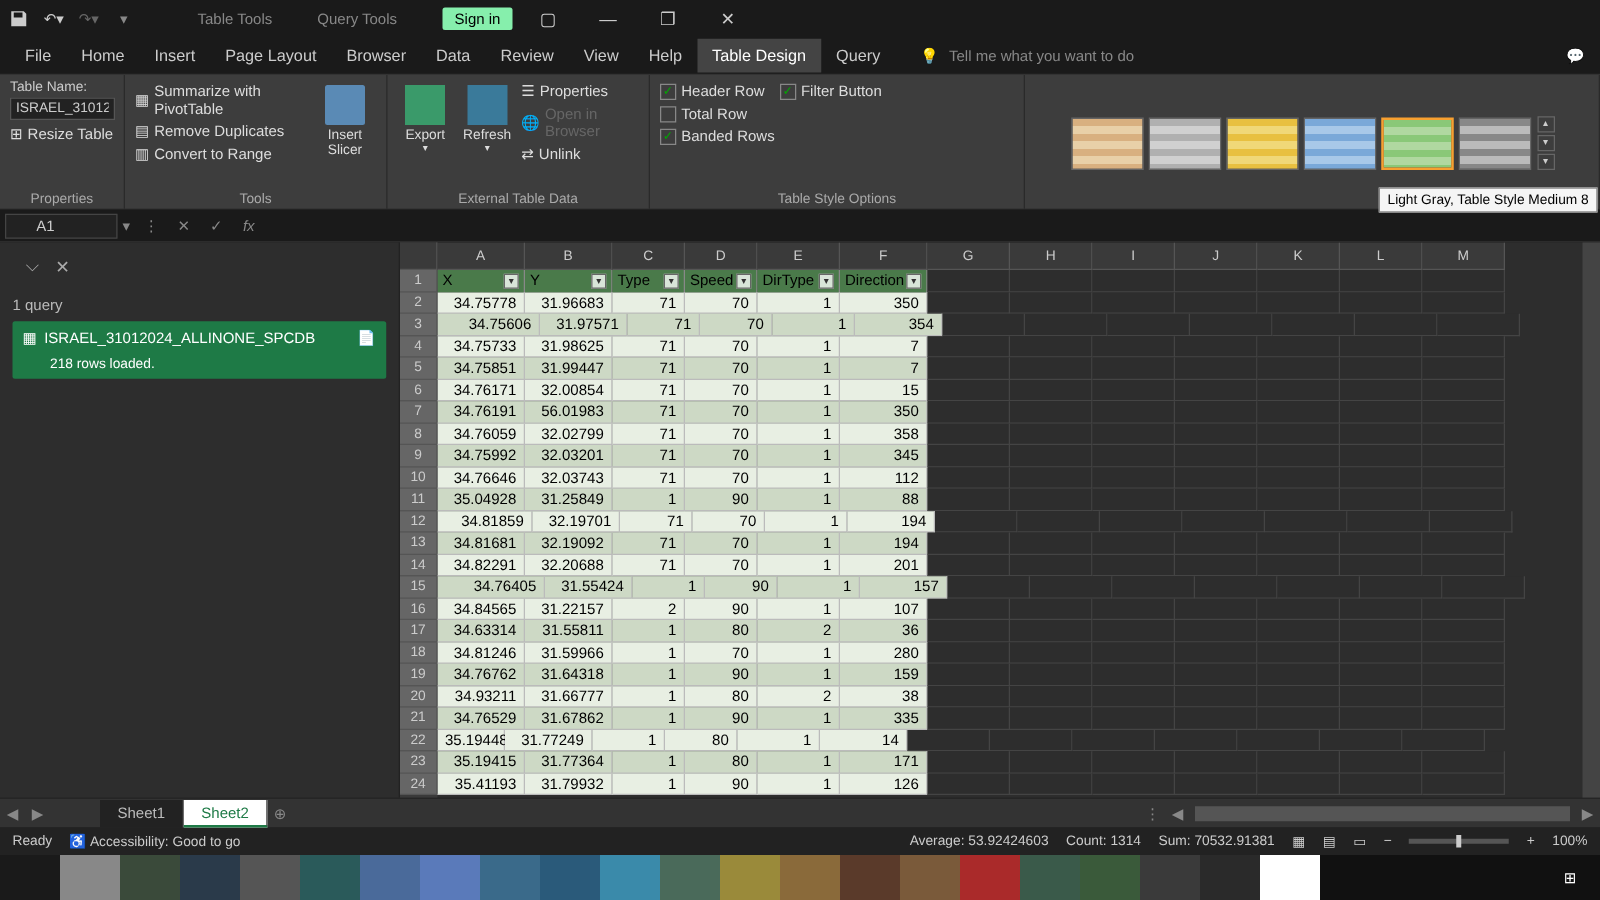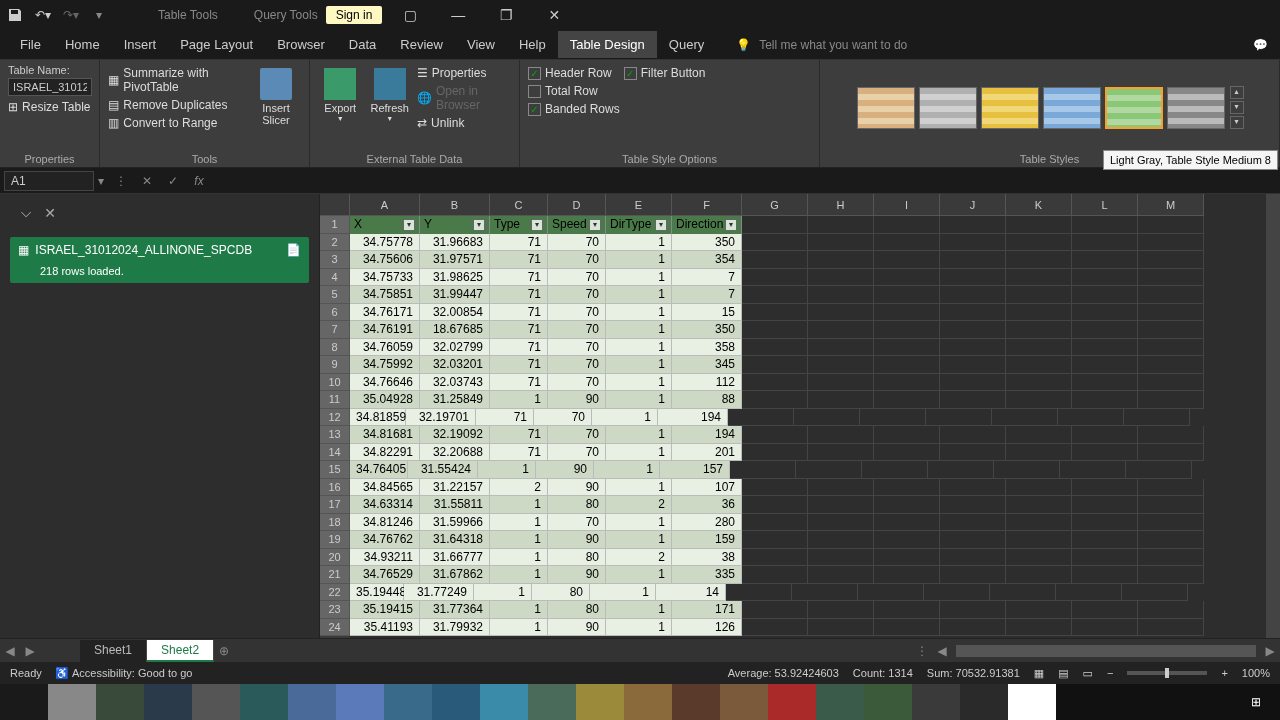--- a/index.html
+++ b/index.html
@@ -4,38 +4,38 @@
 <style>
 * { margin: 0; padding: 0; box-sizing: border-box; font-family: 'Segoe UI', sans-serif; }
 body { background: #1a1a1a; color: #ccc; font-size: 12px; overflow: hidden; width: 1280px; height: 720px; }
 .titlebar { height: 30px; background: #1a1a1a; display: flex; align-items: center; padding: 0 4px; }
 .qat { display: flex; align-items: center; gap: 6px; }
 .qat-btn { width: 22px; height: 22px; display: flex; align-items: center; justify-content: center; color: #ccc; }
 .title-center { flex: 1; text-align: center; color: #ddd; font-size: 12px; }
 .contextual-tabs { display: flex; gap: 20px; margin-left: 40px; color: #888; }
 .contextual-tabs span { padding: 4px 8px; }
 .title-right { display: flex; align-items: center; gap: 8px; }
-.signin { background: #fef9c3; color: #000; padding: 2px 10px; border-radius: 2px; font-size: 12px; }
+.signin { background: #86efac; color: #000; padding: 2px 10px; border-radius: 2px; font-size: 12px; margin-left: 28px; }
 .window-btn { width: 40px; height: 28px; display: flex; align-items: center; justify-content: center; color: #ccc; font-size: 14px; }
 .menubar { height: 30px; background: #1a1a1a; display: flex; align-items: center; padding-left: 8px; border-bottom: 1px solid #333; }
 .menu-item { padding: 6px 12px; color: #ccc; font-size: 13px; }
 .menu-item.active { background: #444; color: #fff; }
 .tellme { display: flex; align-items: center; gap: 8px; margin-left: 20px; color: #888; }
 .ribbon { height: 108px; background: #3d3d3d; display: flex; border-bottom: 1px solid #222; position: relative; }
 .ribbon-group { border-right: 1px solid #2a2a2a; padding: 4px 8px 2px 8px; display: flex; flex-direction: column; }
 .ribbon-group-body { flex: 1; display: flex; align-items: flex-start; gap: 4px; }
 .ribbon-group-label { text-align: center; font-size: 11px; color: #aaa; padding-top: 2px; }
 .ribbon-input { background: #222; border: 1px solid #555; color: #ccc; padding: 2px 4px; width: 84px; font-size: 11px; }
 .ribbon-btn-row { display: flex; align-items: center; gap: 4px; padding: 2px 0; font-size: 12px; color: #ddd; }
 .ribbon-big-btn { display: flex; flex-direction: column; align-items: center; justify-content: center; width: 50px; padding: 4px; color: #ddd; font-size: 11px; text-align: center; }
 .ribbon-big-btn .icon { width: 32px; height: 32px; margin-bottom: 2px; }
 .chk { width: 13px; height: 13px; border: 1px solid #888; display: inline-flex; align-items: center; justify-content: center; font-size: 10px; color: #0a0; }
 .style-swatch { width: 58px; height: 42px; border: 1px solid #666; display: inline-block; margin: 1px; }
 .formulabar { height: 26px; background: #1a1a1a; display: flex; align-items: center; border-bottom: 1px solid #333; }
-.namebox { width: 90px; background: #222; border: 1px solid #444; color: #ccc; padding: 2px 6px; margin-left: 4px; font-size: 12px; }
+.namebox { width: 90px; background: #222; border: 1px solid #444; color: #ccc; padding: 2px 24px; margin-left: 4px; font-size: 12px; }
 .fb-btn { width: 26px; text-align: center; color: #888; }
 .main { display: flex; height: 444px; }
 .queries-pane { width: 320px; background: #2d2d2d; border-right: 1px solid #222; display: flex; flex-direction: column; }
 .queries-header { display: flex; align-items: center; padding: 10px 14px; }
 .queries-title { font-size: 18px; color: #ddd; flex: 1; }
 .queries-header-btn { width: 24px; text-align: center; color: #aaa; font-size: 14px; }
 .queries-body { padding: 6px 10px; }
 .query-count { font-size: 12px; color: #bbb; margin-bottom: 6px; }
 .query-item { background: #1e7a46; color: #fff; padding: 6px 8px; border-radius: 2px; }
 .query-item-name { display: flex; align-items: center; gap: 6px; font-size: 12px; }
@@ -212,21 +212,20 @@
       <div class="style-swatch" style="background:repeating-linear-gradient(#e8c040,#e8c040 6px,#f0d878 6px,#f0d878 12px)"></div>
       <div class="style-swatch" style="background:repeating-linear-gradient(#7aa8d8,#7aa8d8 6px,#a8c8e8 6px,#a8c8e8 12px)"></div>
       <div class="style-swatch" style="background:repeating-linear-gradient(#8ac878,#8ac878 6px,#b0d8a0 6px,#b0d8a0 12px);border:2px solid #f7a030"></div>
       <div class="style-swatch" style="background:repeating-linear-gradient(#888,#888 6px,#bbb 6px,#bbb 12px)"></div>
       <div style="display:flex;flex-direction:column;gap:2px;margin-left:2px">
         <span style="border:1px solid #666;width:14px;height:13px;text-align:center;font-size:8px">▴</span>
         <span style="border:1px solid #666;width:14px;height:13px;text-align:center;font-size:8px">▾</span>
         <span style="border:1px solid #666;width:14px;height:13px;text-align:center;font-size:8px">▾</span>
       </div>
     </div>
-    <div class="ribbon-group-label">Table Styles</div>
   </div>
   <span class="collapse-ribbon">⌃</span>
 </div>
 
 <div class="tooltip">Light Gray, Table Style Medium 8</div>
 
 <div class="formulabar">
   <input class="namebox" value="A1" style="">
   <span style="color:#888;padding:0 4px">▾</span>
   <span class="fb-btn">⋮</span>
@@ -236,20 +235,21 @@
   <div style="flex:1"></div>
 </div>
 
 <div class="main">
   <div class="queries-pane">
     <div class="queries-header">
       <div class="queries-header-btn">⌵</div>
       <div class="queries-header-btn">✕</div>
     </div>
     <div class="queries-body">
+      <div class="query-count">1 query</div>
       <div class="query-item">
         <div class="query-item-name">
             <span>▦</span>
             <span>ISRAEL_31012024_ALLINONE_SPCDB</span>
             <span style="flex:1"></span>
             <span>📄</span>
           </div>
         <div class="query-item-status">218 rows loaded.</div>
       </div>
     </div>
@@ -341,21 +341,21 @@
             <div class="cell" style="width: 70px;">350</div>
             <div class="empty-cell" style="width: 66px;"></div>
             <div class="empty-cell" style="width: 66px;"></div>
             <div class="empty-cell" style="width: 66px;"></div>
             <div class="empty-cell" style="width: 66px;"></div>
             <div class="empty-cell" style="width: 66px;"></div>
             <div class="empty-cell" style="width: 66px;"></div>
             <div class="empty-cell" style="width: 66px;"></div>
           </div>
           <div class="data-row even">
-            <div class="cell" style="width: 70px;">34.75606</div>
+            <div class="cell" style="width: 82px;">34.75606</div>
             <div class="cell" style="width: 70px;">31.97571</div>
             <div class="cell" style="width: 58px;">71</div>
             <div class="cell" style="width: 58px;">70</div>
             <div class="cell" style="width: 66px;">1</div>
             <div class="cell" style="width: 70px;">354</div>
             <div class="empty-cell" style="width: 66px;"></div>
             <div class="empty-cell" style="width: 66px;"></div>
             <div class="empty-cell" style="width: 66px;"></div>
             <div class="empty-cell" style="width: 66px;"></div>
             <div class="empty-cell" style="width: 66px;"></div>
@@ -402,21 +402,21 @@
             <div class="empty-cell" style="width: 66px;"></div>
             <div class="empty-cell" style="width: 66px;"></div>
             <div class="empty-cell" style="width: 66px;"></div>
             <div class="empty-cell" style="width: 66px;"></div>
             <div class="empty-cell" style="width: 66px;"></div>
             <div class="empty-cell" style="width: 66px;"></div>
             <div class="empty-cell" style="width: 66px;"></div>
           </div>
           <div class="data-row even">
             <div class="cell" style="width: 70px;">34.76191</div>
-            <div class="cell" style="width: 70px;">18.67685</div>
+            <div class="cell" style="width: 70px;">56.01983</div>
             <div class="cell" style="width: 58px;">71</div>
             <div class="cell" style="width: 58px;">70</div>
             <div class="cell" style="width: 66px;">1</div>
             <div class="cell" style="width: 70px;">350</div>
             <div class="empty-cell" style="width: 66px;"></div>
             <div class="empty-cell" style="width: 66px;"></div>
             <div class="empty-cell" style="width: 66px;"></div>
             <div class="empty-cell" style="width: 66px;"></div>
             <div class="empty-cell" style="width: 66px;"></div>
             <div class="empty-cell" style="width: 66px;"></div>
@@ -476,21 +476,21 @@
             <div class="cell" style="width: 70px;">88</div>
             <div class="empty-cell" style="width: 66px;"></div>
             <div class="empty-cell" style="width: 66px;"></div>
             <div class="empty-cell" style="width: 66px;"></div>
             <div class="empty-cell" style="width: 66px;"></div>
             <div class="empty-cell" style="width: 66px;"></div>
             <div class="empty-cell" style="width: 66px;"></div>
             <div class="empty-cell" style="width: 66px;"></div>
           </div>
           <div class="data-row odd">
-            <div class="cell" style="width: 56px;">34.81859</div>
+            <div class="cell" style="width: 76px;">34.81859</div>
             <div class="cell" style="width: 70px;">32.19701</div>
             <div class="cell" style="width: 58px;">71</div>
             <div class="cell" style="width: 58px;">70</div>
             <div class="cell" style="width: 66px;">1</div>
             <div class="cell" style="width: 70px;">194</div>
             <div class="empty-cell" style="width: 66px;"></div>
             <div class="empty-cell" style="width: 66px;"></div>
             <div class="empty-cell" style="width: 66px;"></div>
             <div class="empty-cell" style="width: 66px;"></div>
             <div class="empty-cell" style="width: 66px;"></div>
@@ -521,21 +521,21 @@
             <div class="cell" style="width: 70px;">201</div>
             <div class="empty-cell" style="width: 66px;"></div>
             <div class="empty-cell" style="width: 66px;"></div>
             <div class="empty-cell" style="width: 66px;"></div>
             <div class="empty-cell" style="width: 66px;"></div>
             <div class="empty-cell" style="width: 66px;"></div>
             <div class="empty-cell" style="width: 66px;"></div>
             <div class="empty-cell" style="width: 66px;"></div>
           </div>
           <div class="data-row even">
-            <div class="cell" style="width: 58px;">34.76405</div>
+            <div class="cell" style="width: 86px;">34.76405</div>
             <div class="cell" style="width: 70px;">31.55424</div>
             <div class="cell" style="width: 58px;">1</div>
             <div class="cell" style="width: 58px;">90</div>
             <div class="cell" style="width: 66px;">1</div>
             <div class="cell" style="width: 70px;">157</div>
             <div class="empty-cell" style="width: 66px;"></div>
             <div class="empty-cell" style="width: 66px;"></div>
             <div class="empty-cell" style="width: 66px;"></div>
             <div class="empty-cell" style="width: 66px;"></div>
             <div class="empty-cell" style="width: 66px;"></div>

